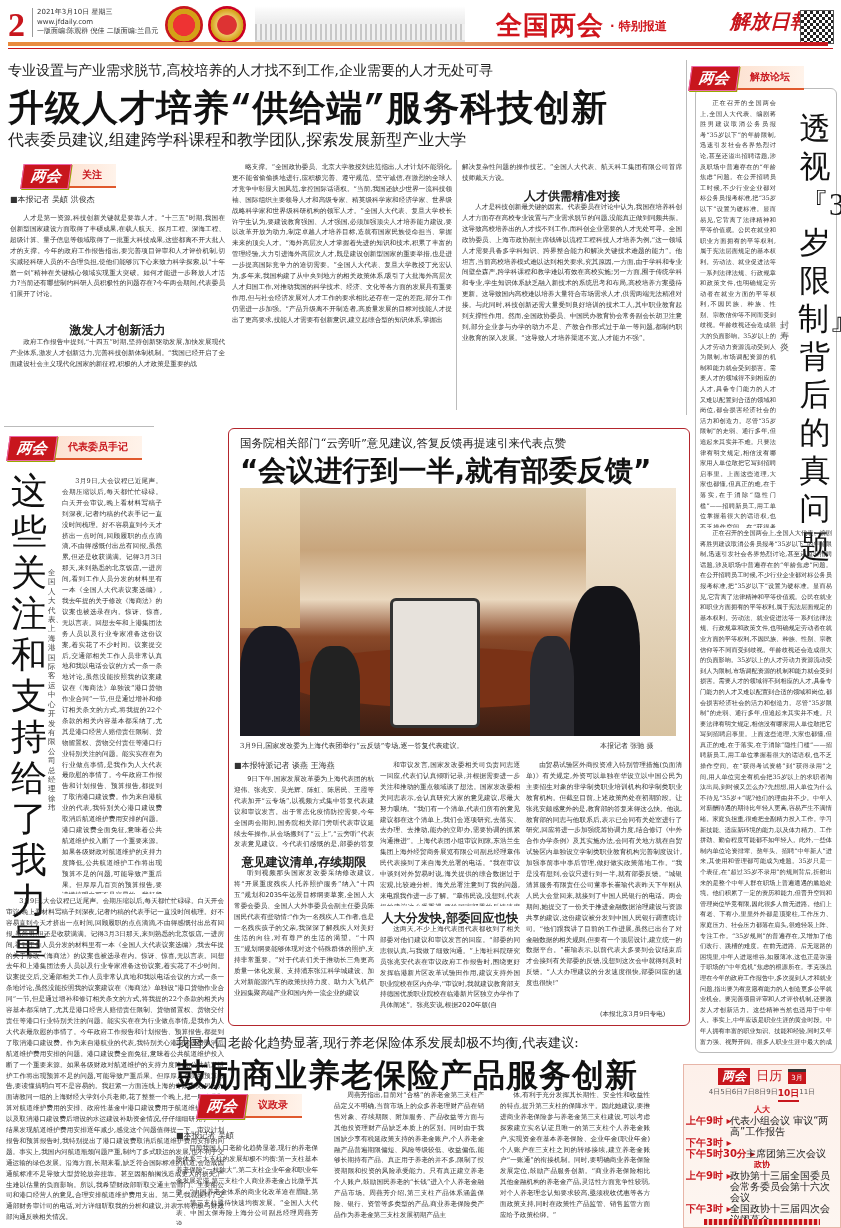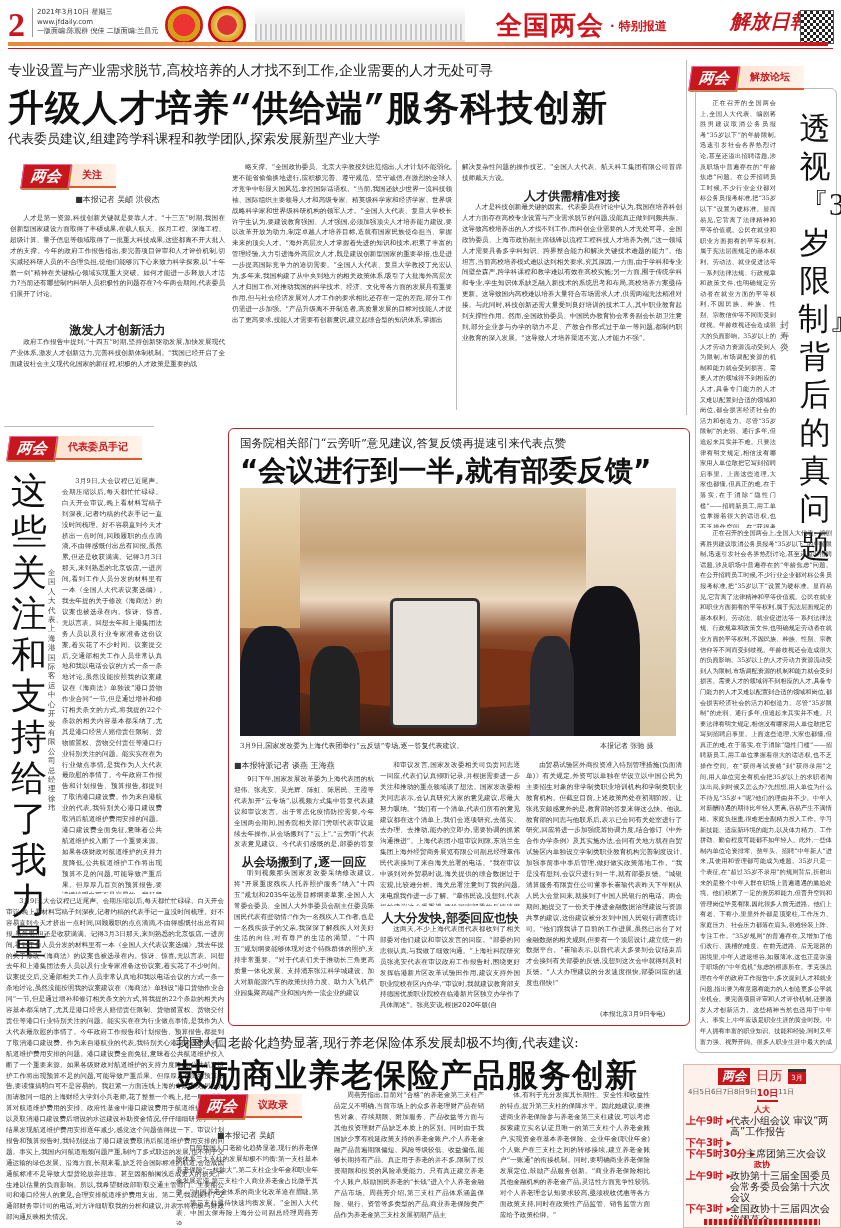--- a/index.html
+++ b/index.html
@@ -22,22 +22,22 @@
 #qr{left:800px;top:10px;width:34px;height:34px;background:repeating-conic-gradient(#222 0 25%,#fff 0 50%) 0 0/6px 6px;border:1px solid #555}
 #hbar{left:8px;top:42px;width:820px;height:4px;background:linear-gradient(90deg,#e98a3c,#e8a86a 50%,#c8161d)}
 #hline{left:8px;top:48px;width:825px;height:1px;background:#c8161d}
 
 .badge{height:24px;display:flex;align-items:center}
 .badge .lh{background:#c8161d;color:#fff;font-weight:bold;font-style:italic;font-size:15px;padding:2px 8px;transform:skewX(-8deg);font-family:"DejaVu Sans",sans-serif;border:1px solid #e6a;box-shadow:1px 1px 0 #9a0}
 .badge .tag{color:#c8161d;font-weight:bold;font-size:10px;padding:4px 14px;background:linear-gradient(90deg,#fde2d2,#fff3ea);margin-left:-2px;font-family:"DejaVu Sans",sans-serif;border-bottom:2px solid #e05a2e}
 
 #kicker1{left:8px;top:62px;font-size:14px;color:#222}
 #head1{left:8px;top:84px;font-size:36px;font-weight:bold;color:#111;font-family:Liberation Mono, monospace;letter-spacing:1px}
-#deck1{left:8px;top:130px;font-size:13px;color:#222}
-.byline{font-size:8px;color:#333;text-align:center}
+#deck1{left:8px;top:130px;font-size:16px;color:#222}
+.byline{font-size:8px;color:#333;text-align:left}
 h3.sub{font-size:12px;font-weight:bold;text-align:center;font-family:"DejaVu Sans",sans-serif;color:#222;margin:4px 0;text-indent:0}
 .vline{width:1px;background:#bbb}
 
 #rcol-border{left:695px;top:88px;width:142px;height:965px;border:1px solid #bbb;border-radius:6px}
 #rc-title{left:798px;top:110px;width:34px;font-size:31px;line-height:38px;color:#111;font-family:"Liberation Serif",serif;text-align:center}
 #rc-author{left:780px;top:320px;width:12px;font-size:9px;line-height:11px;color:#555}
 
 #box2{left:228px;top:428px;width:462px;height:598px;border:1.5px solid #b3262d;border-radius:6px}
 #photo{left:240px;top:488px;width:436px;height:248px;background:linear-gradient(180deg,#d9c7a8 0,#c8a57c 25%,#ead8bf 45%,#8a4a2a 60%,#6b3018 75%,#3a1e14 100%);overflow:hidden}
 .person{position:absolute;bottom:0;border-radius:40% 40% 0 0;background:#1a1a22}
@@ -125,21 +125,21 @@
   <div class="person" style="left:0;width:60px;height:110px"></div>
   <div class="person" style="left:70px;width:50px;height:90px;background:#222"></div>
   <div class="person" style="left:330px;width:70px;height:150px;background:#141418"></div>
   <div class="person" style="left:290px;width:44px;height:100px;background:#2a2a30"></div>
 </div>
 <div class="abs serif" style="left:240px;top:741px;font-size:7px;color:#333">3月9日,国家发改委为上海代表团举行“云反馈”专场,逐一答复代表建议。</div>
 <div class="abs sans" style="left:600px;top:741px;font-size:7px;color:#333">本报记者 张驰 摄</div>
 
 <div class="abs byline" style="left:234px;top:760px;width:140px;text-align:left;font-family:'DejaVu Sans',sans-serif">■本报特派记者 谈燕 王海燕</div>
 <div class="abs txt" style="left:234px;top:774px;width:140px;height:76px">9日下午,国家发展改革委为上海代表团的杭迎伟、张兆安、吴光辉、陈虹、陈居民、王霞等代表加开“云专场”,以视频方式集中答复代表建议和审议发言。出于常态化疫情防控需要,今年全国两会期间,国务院相关部门旁听代表审议延续去年操作,从会场搬到了“云上”,“云旁听”代表发表意见建议。今代表们感慨的是,部委的答复反馈再度提速。</div>
-<h3 class="abs sub" style="left:234px;top:850px;width:140px">从会场搬到了,逐一回应</h3>
+<h3 class="abs sub" style="left:234px;top:850px;width:140px">意见建议清单,存续期限</h3>
 <div class="abs txt" style="left:234px;top:868px;width:140px;height:150px">听到视频那头国家发改委采纳修改建议,将“开展重度残疾人托养照护服务”纳入“十四五”规划和2035年远景目标纲要草案,全国人大常委会委员、全国人大外事委员会副主任委员陈国民代表有些动情:“作为一名残疾人工作者,也是一名残疾孩子的父亲,我深深了解残疾人对美好生活的向往,对有尊严的生活的渴望。“十四五”规划纲要能够体现对这个特殊群体的照护,支持非常重要。”对于代表们关于推动长三角更高质量一体化发展、支持浦东张江科学城建设、加大对新能源汽车的政策扶持力度、助力大飞机产业园集聚高端产业和国内外一流企业的建议</div>
 
 <div class="abs txt" style="left:380px;top:760px;width:140px;height:146px">和审议发言,国家发改委相关司负责同志逐一回应,代表们认真倾听记录,并根据需要进一步关注和推动的重点领域谈了想法。国家发改委相关同志表示,会认真研究大家的意见建议,尽最大努力吸纳。“我们有一个清单,代表们所有的意见建议都在这个清单上,我们会逐项研究,去落实、去办理、去推动,能办的立即办,需要协调的抓紧沟通推进”。上海代表团小组审议间隙,东浩兰生集团上海外经贸商务展览有限公司副总经理章伟民代表接到了来自海关总署的电话。“我在审议中谈到对外贸易时说,海关提供的综合数据过于宏观,比较难分析。海关总署注意到了我的问题,来电跟我作进一步了解。”章伟民说,没想到,代表提的建议这么受重视,要给国家部委的反馈速度点个赞。</div>
 <h3 class="abs sub" style="left:380px;top:906px;width:140px">人大分发快,部委回应也快</h3>
 <div class="abs txt" style="left:380px;top:924px;width:140px;height:94px">这两天,不少上海代表团代表都收到了相关部委对他们建议和审议发言的回应。“部委的同志很认真,与我做了细致沟通。”上海社科院研究员张兆安代表在审议政府工作报告时,围绕更好发挥临港新片区改革试验田作用,建议支持外国职业院校在区内办学,“审议时,我就建议教育部支持德国优质职业院校在临港新片区独立办学作了具体阐述”。张兆安说,根据2020年版(自</div>
 
 <div class="abs txt" style="left:526px;top:760px;width:156px;height:250px">由贸易试验区外商投资准入特别管理措施(负面清单)》有关规定,外资可以单独在华设立以中国公民为主要招生对象的非学制类职业培训机构和学制类职业教育机构。但截至目前,上述政策尚处在初期阶段。让张兆安颇感意外的是,教育部的答复来得这么快。他说,教育部的同志与他联系后,表示已会同有关处室进行了研究,回应将进一步加强统筹协调力度,结合修订《中外合作办学条例》及其实施办法,会同有关地方就在自贸试验区内单独设立学制类职业教育机构完善制度设计,加强事前事中事后管理,做好做实政策落地工作。“我是没有想到,会议只进行到一半,就有部委反馈。”城银清算服务有限责任公司董事长崔瑜代表昨天下午刚从人民大会堂回来,就接到了中国人民银行的电话。两会期间,她提交了一份关于推进金融数据治理建设与资源共享的建议,这份建议被分发到中国人民银行调查统计司。“他们跟我讲了目前的工作进展,虽然已出台了对金融数据的相关规则,但要有一个顶层设计,建立统一的数据平台。”崔瑜表示,以前代表大多要到会议结束后才会接到有关部委的反馈,没想到这次会中就得到及时反馈。“人大办理建议的分发速度很快,部委回应的速度也很快!”</div>
 <div class="abs serif" style="left:600px;top:1010px;font-size:6.5px;color:#333">(本报北京3月9日专电)</div>
 
 <div class="abs serif" style="left:176px;top:1034px;font-size:13px;color:#222">我国人口老龄化趋势显著,现行养老保险体系发展却极不均衡,代表建议:</div>
@@ -153,21 +153,21 @@
 <div class="abs txt" style="left:176px;top:1143px;width:142px;height:82px">目前我国人口老龄化趋势显著,现行的养老保险体系三大支柱的发展却极不均衡:第一支柱基本养老保险“一枝独大”,第二支柱企业年金和职业年金发展迟滞,第三支柱个人商业养老金占比微乎其微。“中国养老金体系的商业化改革迫在眉睫,第二、第三支柱亟待快速均衡发展。”全国人大代表、中国太保寿险上海分公司副总经理周燕芳说。</div>
 <div class="abs txt" style="left:334px;top:1090px;width:150px;height:136px">周燕芳指出,目前对“合格”的养老金第三支柱产品定义不明确,当前市场上的众多养老理财产品在销售对象、存续期限、附加服务、产品收益等方面与其他投资理财产品缺乏本质上的区别。同时由于我国缺少享有税延政策支持的养老金账户,个人养老金融产品普遍期限偏短、风险等级较低、收益偏低,能够长期持有产品、真正用于养老的并不多,限制了投资期限和投资的风险承受能力。只有真正建立养老个人账户,鼓励国民养老的“长钱”进入个人养老金融产品市场。周燕芳介绍,第三支柱产品体系涵盖保险、银行、资管等多类型的产品,商业养老保险类产品作为养老金第三支柱发展初期产品主</div>
 <div class="abs txt" style="left:500px;top:1090px;width:150px;height:136px">体,有利于充分发挥其长期性、安全性和收益性的特点,提升第三支柱的保障水平。因此她建议,要推进商业养老保险参与养老金第三支柱建设,可以考虑探索建立实名认证且唯一的第三支柱个人养老金账户,实现资金在基本养老保险、企业年金(职业年金)个人账户在三支柱之间的转移接续,建立养老金账户“一账通”的衔接机制。同时,要明确商业养老保险发展定位,鼓励产品服务创新。“商业养老保险相比其他金融机构的养老金产品,灵活性方面竞争性较弱,对个人养老理念认知要求较高,亟须税收优惠等各方面政策支持,同时在政策性产品监管、销售监管方面应给予政策松绑。”</div>
 
 <div class="abs" id="cal">
   <div style="display:flex;align-items:center;justify-content:center;margin-top:2px;gap:6px">
     <span style="background:#c8161d;color:#fff;font-weight:bold;font-style:italic;font-size:12px;padding:0 4px;font-family:'DejaVu Sans',sans-serif">两会</span>
     <span style="color:#c8161d;font-size:13px;font-family:'DejaVu Sans',sans-serif">日历</span>
     <span style="background:#c8161d;color:#fff;font-size:7px;padding:1px 3px;border-top:3px solid #333;font-family:'DejaVu Sans',sans-serif">3月</span>
   </div>
-  <div style="display:flex;justify-content:flex-start;padding:2px 4px;font-size:7px;font-family:'DejaVu Sans',sans-serif;color:#555">
+  <div style="display:flex;justify-content:center;padding:2px 4px;font-size:7px;font-family:'DejaVu Sans',sans-serif;color:#555">
     <span>4日</span>
     <span>5日</span>
     <span>6日</span>
     <span>7日</span>
     <span>8日</span>
     <span>9日</span>
     <span style="color:#c8161d;font-weight:bold;font-size:9px;border-bottom:2px solid #c8161d">10日</span>
     <span>11日</span>
   </div>
   <div class="grp">人大</div>

